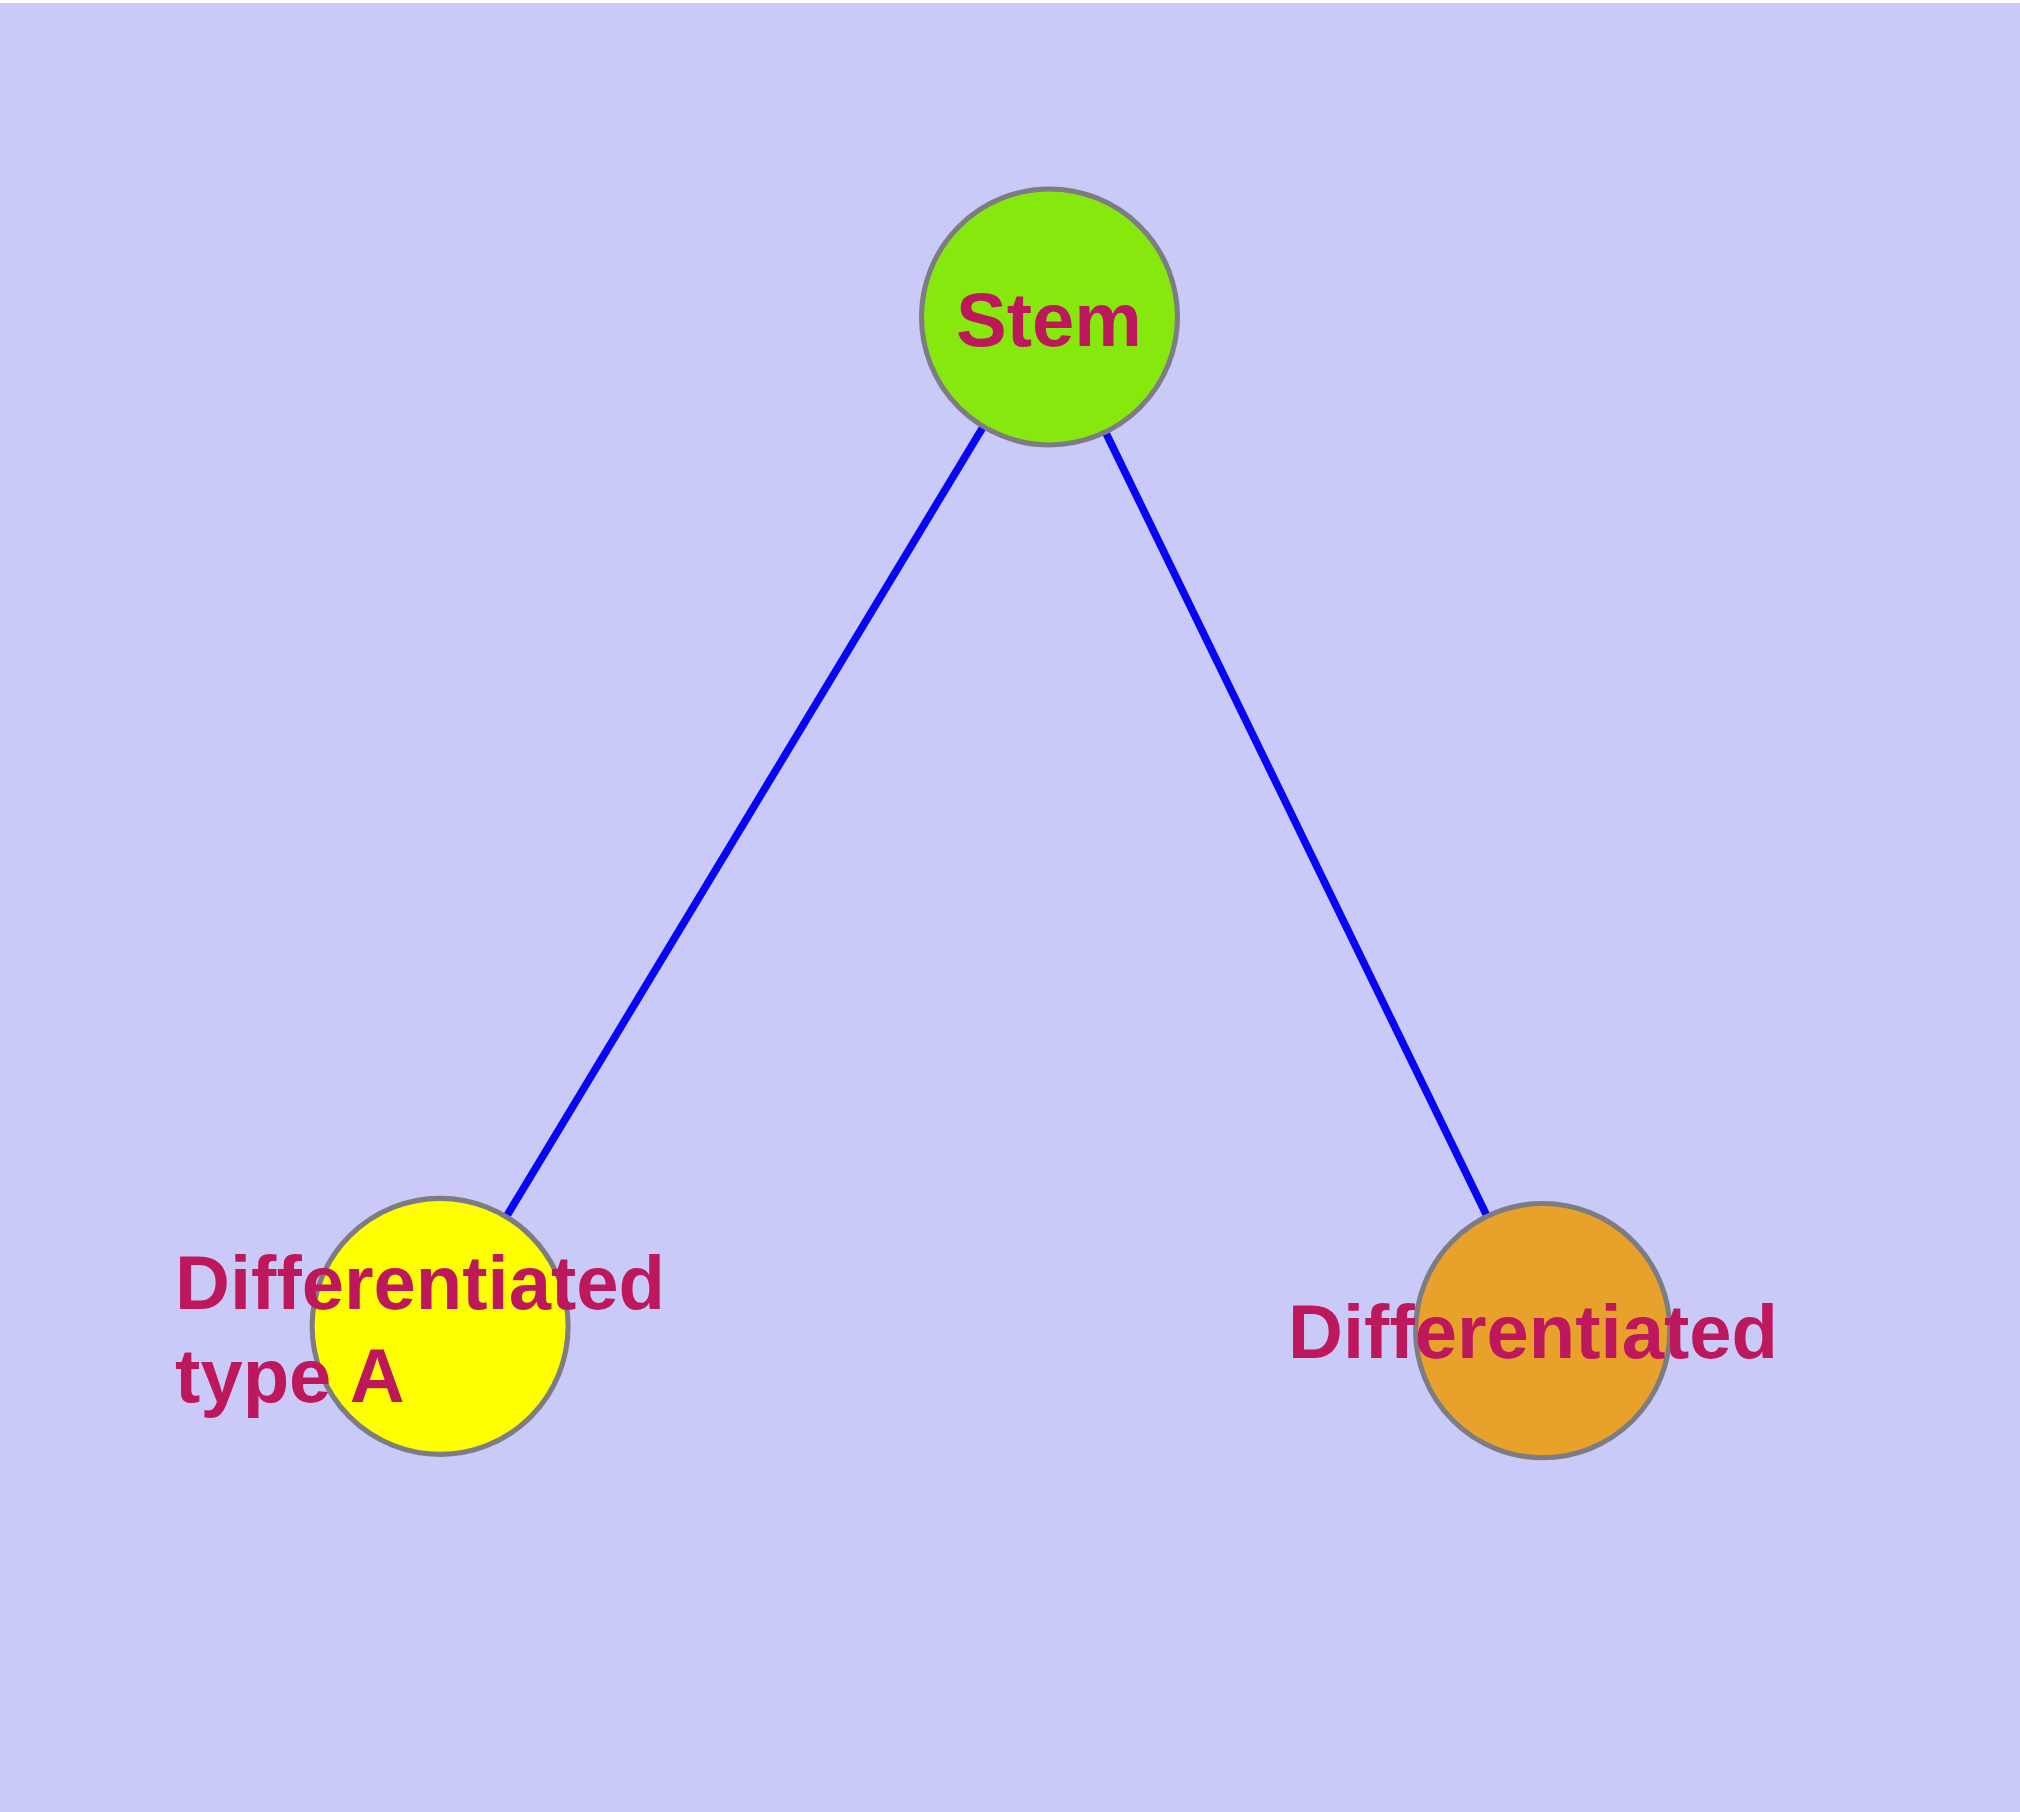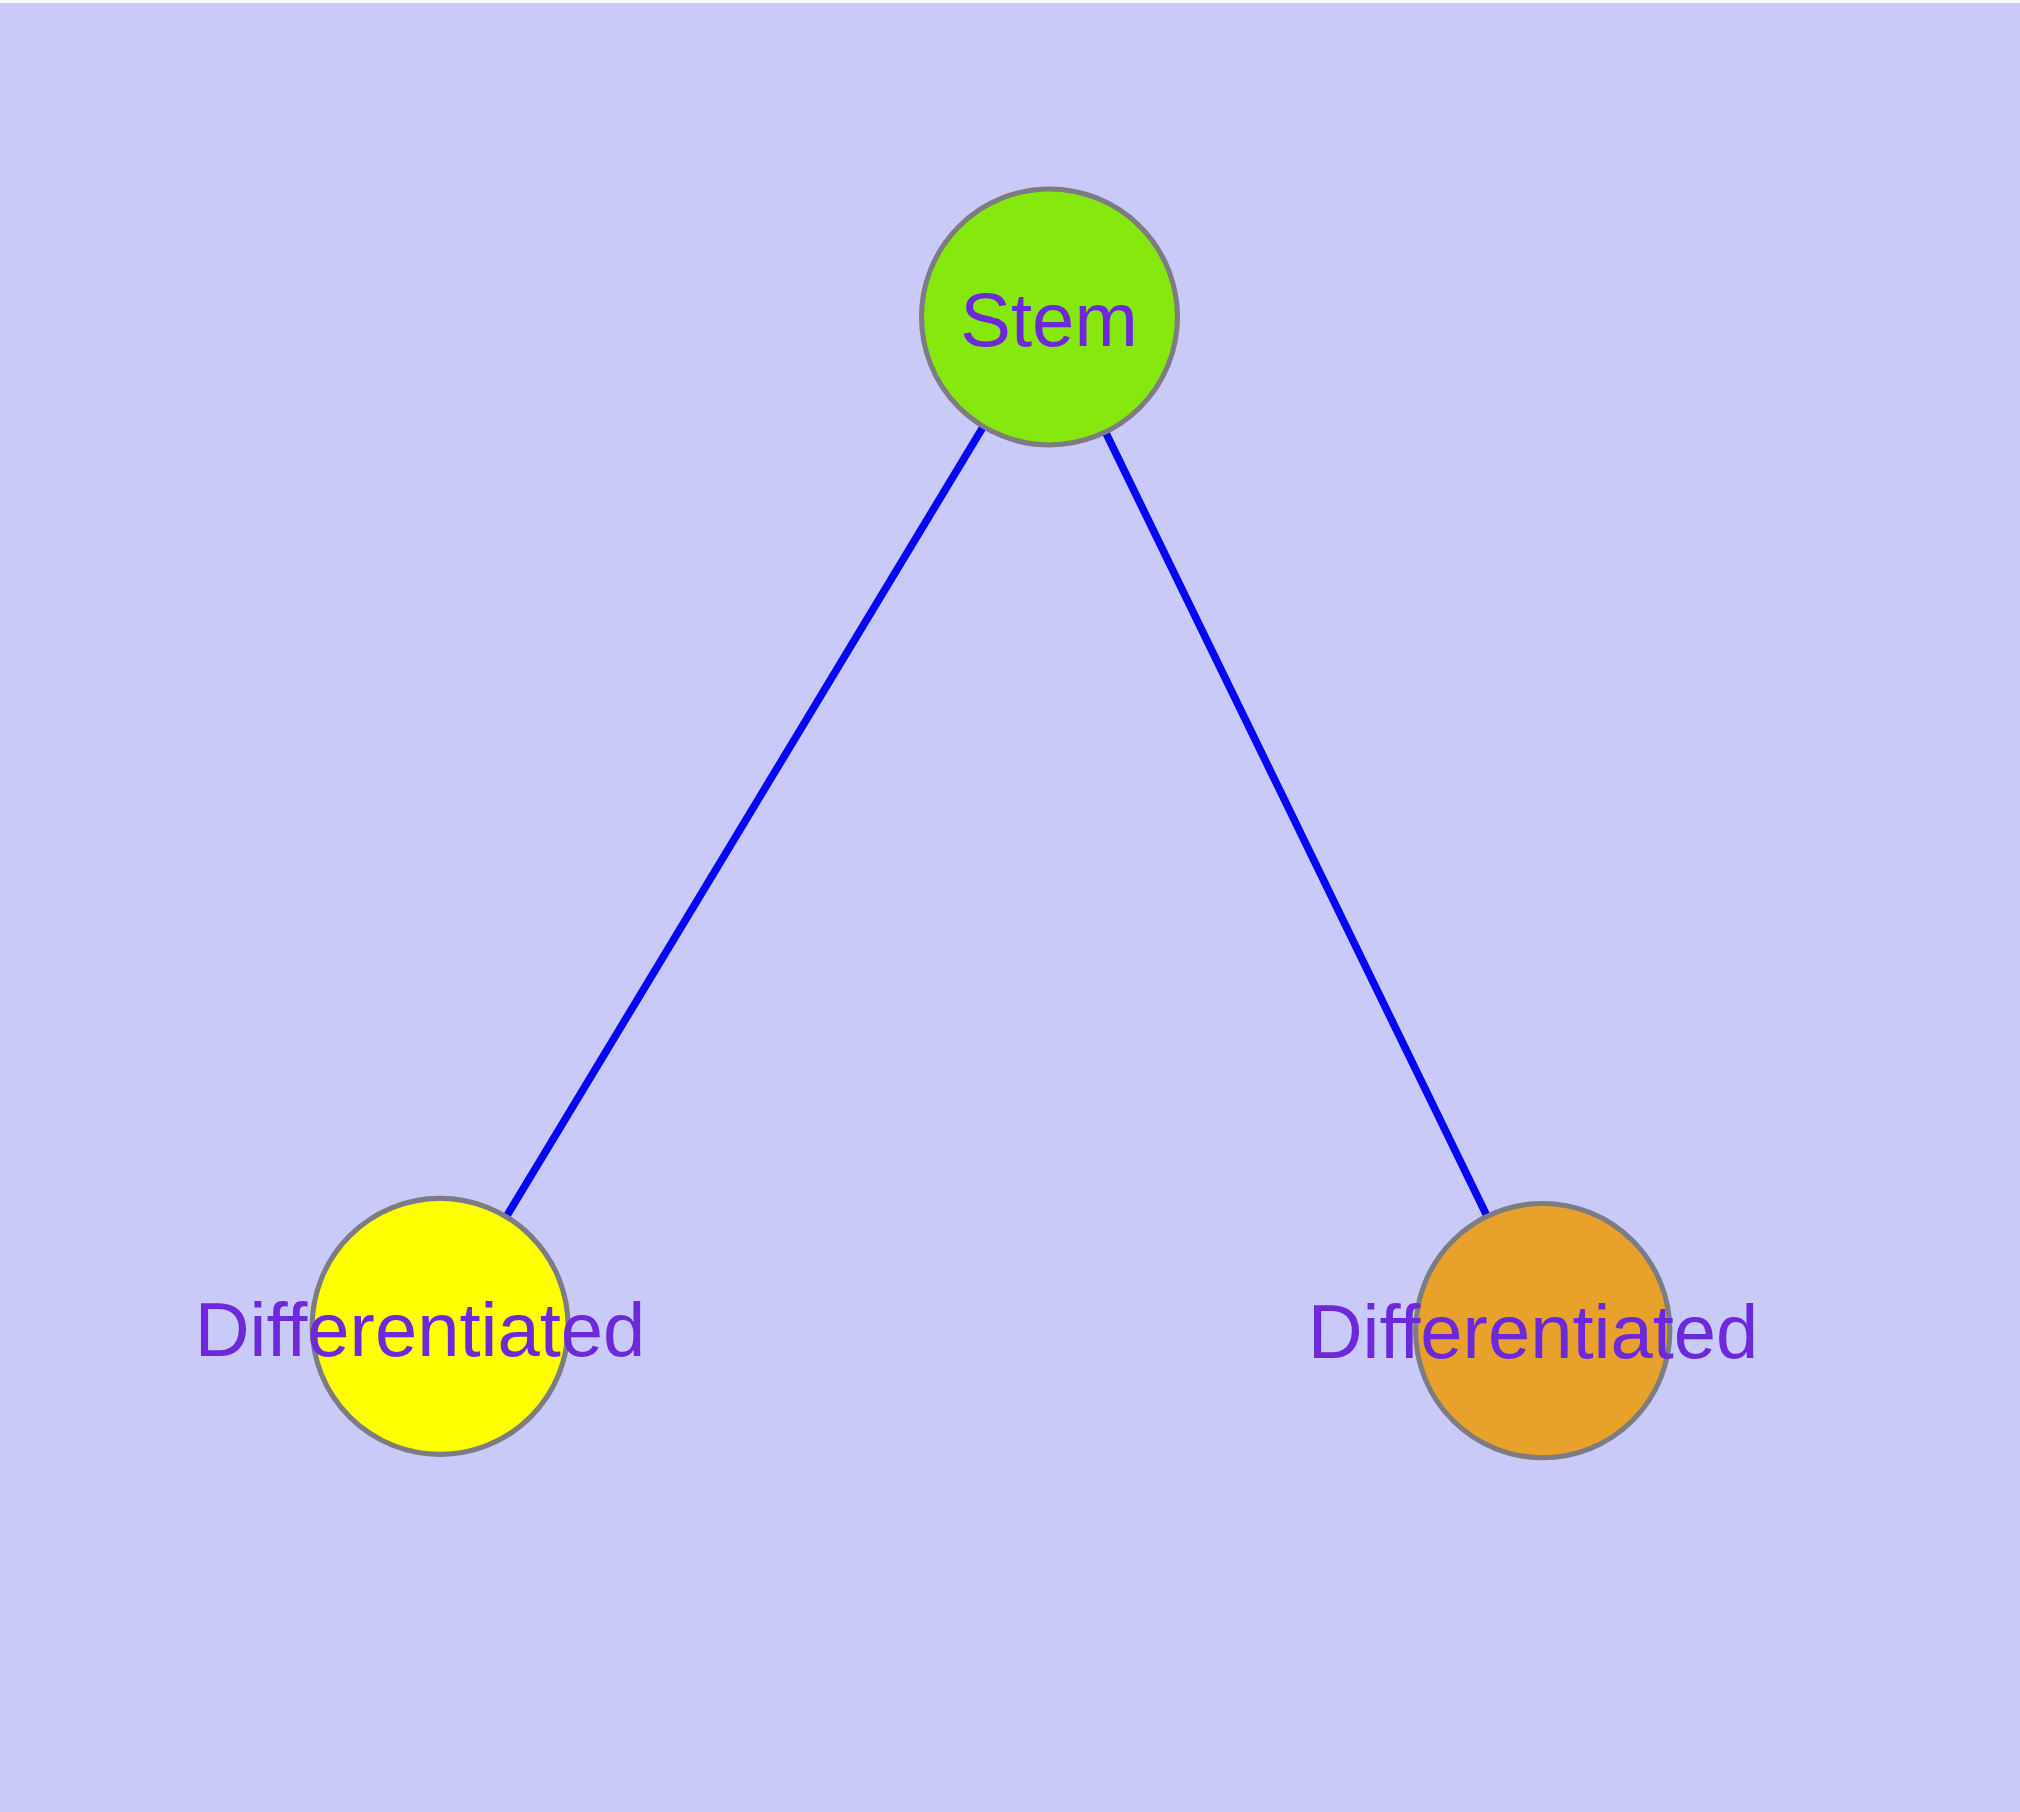--- a/index.html
+++ b/index.html
@@ -23,24 +23,24 @@
     position: absolute;
     left: 0;
     top: 0;
     z-index: 1;
   }
   .node-label {
     position: absolute;
     transform: translate(-50%, -50%);
     z-index: 2;
     text-align: left;
-    font-weight: normal;
+    font-weight: bold;
     font-size: 76px;
     line-height: 93px;
-    color: #6d28d9;
+    color: #be185d;
     white-space: nowrap;
   }
   .node-label span {
     display: block;
   }
 </style>
 </head>
 <body>
 
 <div id="canvas" style="width: 2021px; height: 1812px; background: rgb(202, 202, 248);">
@@ -52,19 +52,20 @@
       <circle cx="519" cy="1565" r="151" fill="#FFFF00" stroke="#7C7C82" stroke-width="6"></circle>
       <circle cx="1820" cy="1570" r="150" fill="#E8A22B" stroke="#7C7C82" stroke-width="6"></circle>
     </svg>
 
   <div class="node-label" style="left: 1049px; top: 319px;">
     <span>Stem</span>
   </div>
 
   <div class="node-label" style="left: 420px; top: 1329px;">
     <span>Differentiated</span>
+    <span>type A</span>
   </div>
 
   <div class="node-label" style="left: 1533px; top: 1331px;">
     <span>Differentiated</span>
   </div>
 </div>
 
 
 </body></html>

